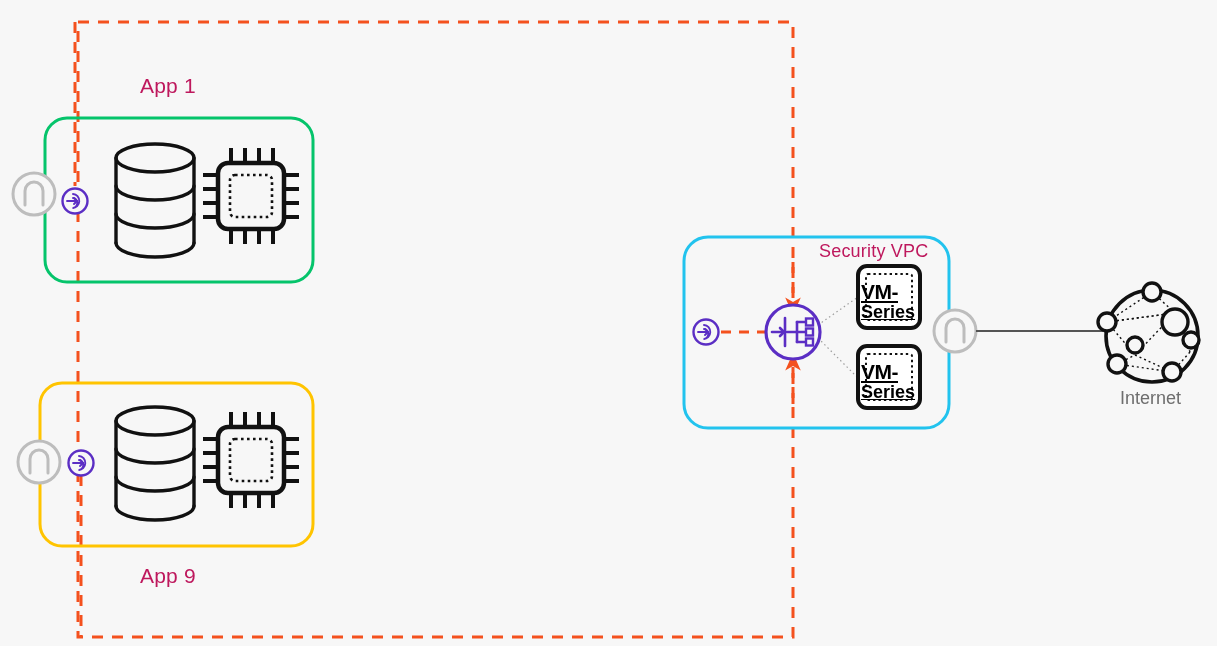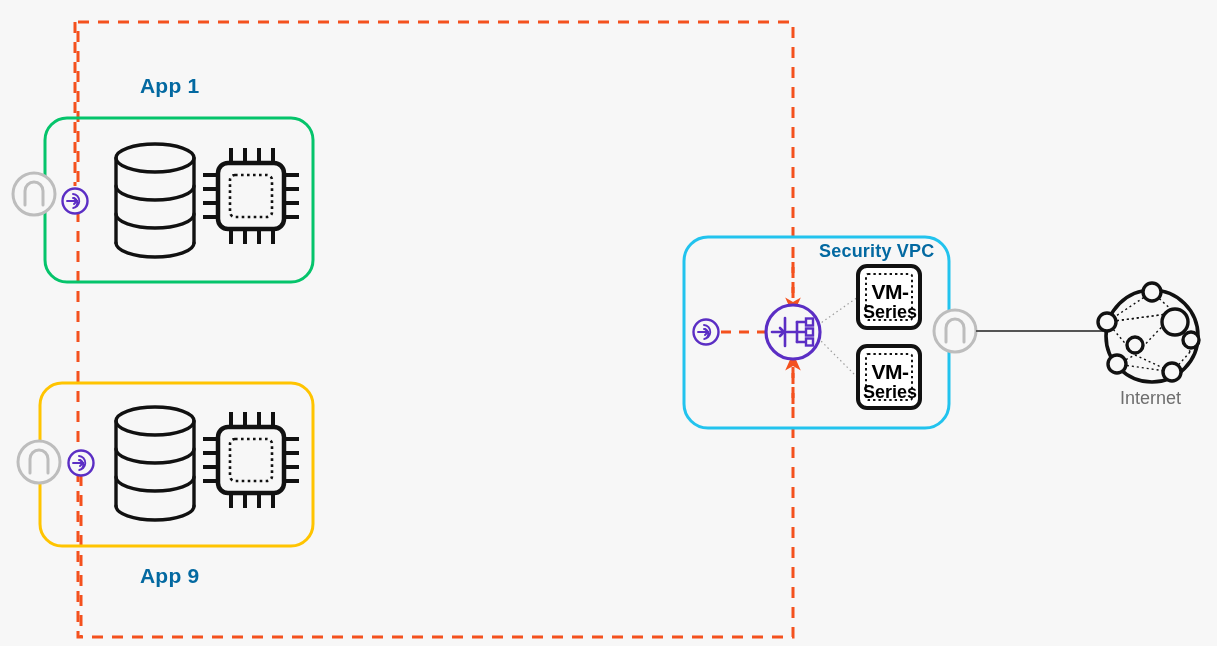--- a/index.html
+++ b/index.html
@@ -4,26 +4,26 @@
 <style>
   html,body{margin:0;padding:0;}
   body{
     width:1217px;height:646px;
     background:#f7f7f7;
     font-family:"Liberation Sans", sans-serif;
     overflow:hidden;
     position:relative;
   }
   #canvas{position:absolute;left:0;top:0;width:1217px;height:646px;}
-  .lbl{position:absolute;font-weight:bold;color:#0369a1;white-space:nowrap;}
+  .lbl{position:absolute;font-weight:normal;color:#be185d;white-space:nowrap;}
   #app1-label{left:140px;top:74px;font-size:21px;letter-spacing:.2px;}
   #app2-label{left:140px;top:564px;font-size:21px;letter-spacing:.2px;}
   #svpc-label{left:819px;top:205px;font-size:18px;letter-spacing:.2px;margin-top:36px;}
   #internet-label{left:1120px;top:388px;font-size:18px;font-weight:normal;color:#6e6e6e;}
-  .vmtext{position:absolute;text-align:center;line-height:1;pointer-events:none;}
+  .vmtext{position:absolute;line-height:1;pointer-events:none;text-decoration:underline;}
   .vmtext .l1{display:block;font-size:21px;font-weight:bold;color:#000;letter-spacing:-.5px;}
   .vmtext .l2{display:block;font-size:18px;font-weight:bold;color:#000;margin-top:1px;}
   #vm1-text{left:861px;top:281px;width:58px;}
   #vm2-text{left:861px;top:361px;width:58px;}
 </style>
 </head>
 <body>
 
 <svg id="canvas" viewBox="0 0 1217 646">
   <defs>

